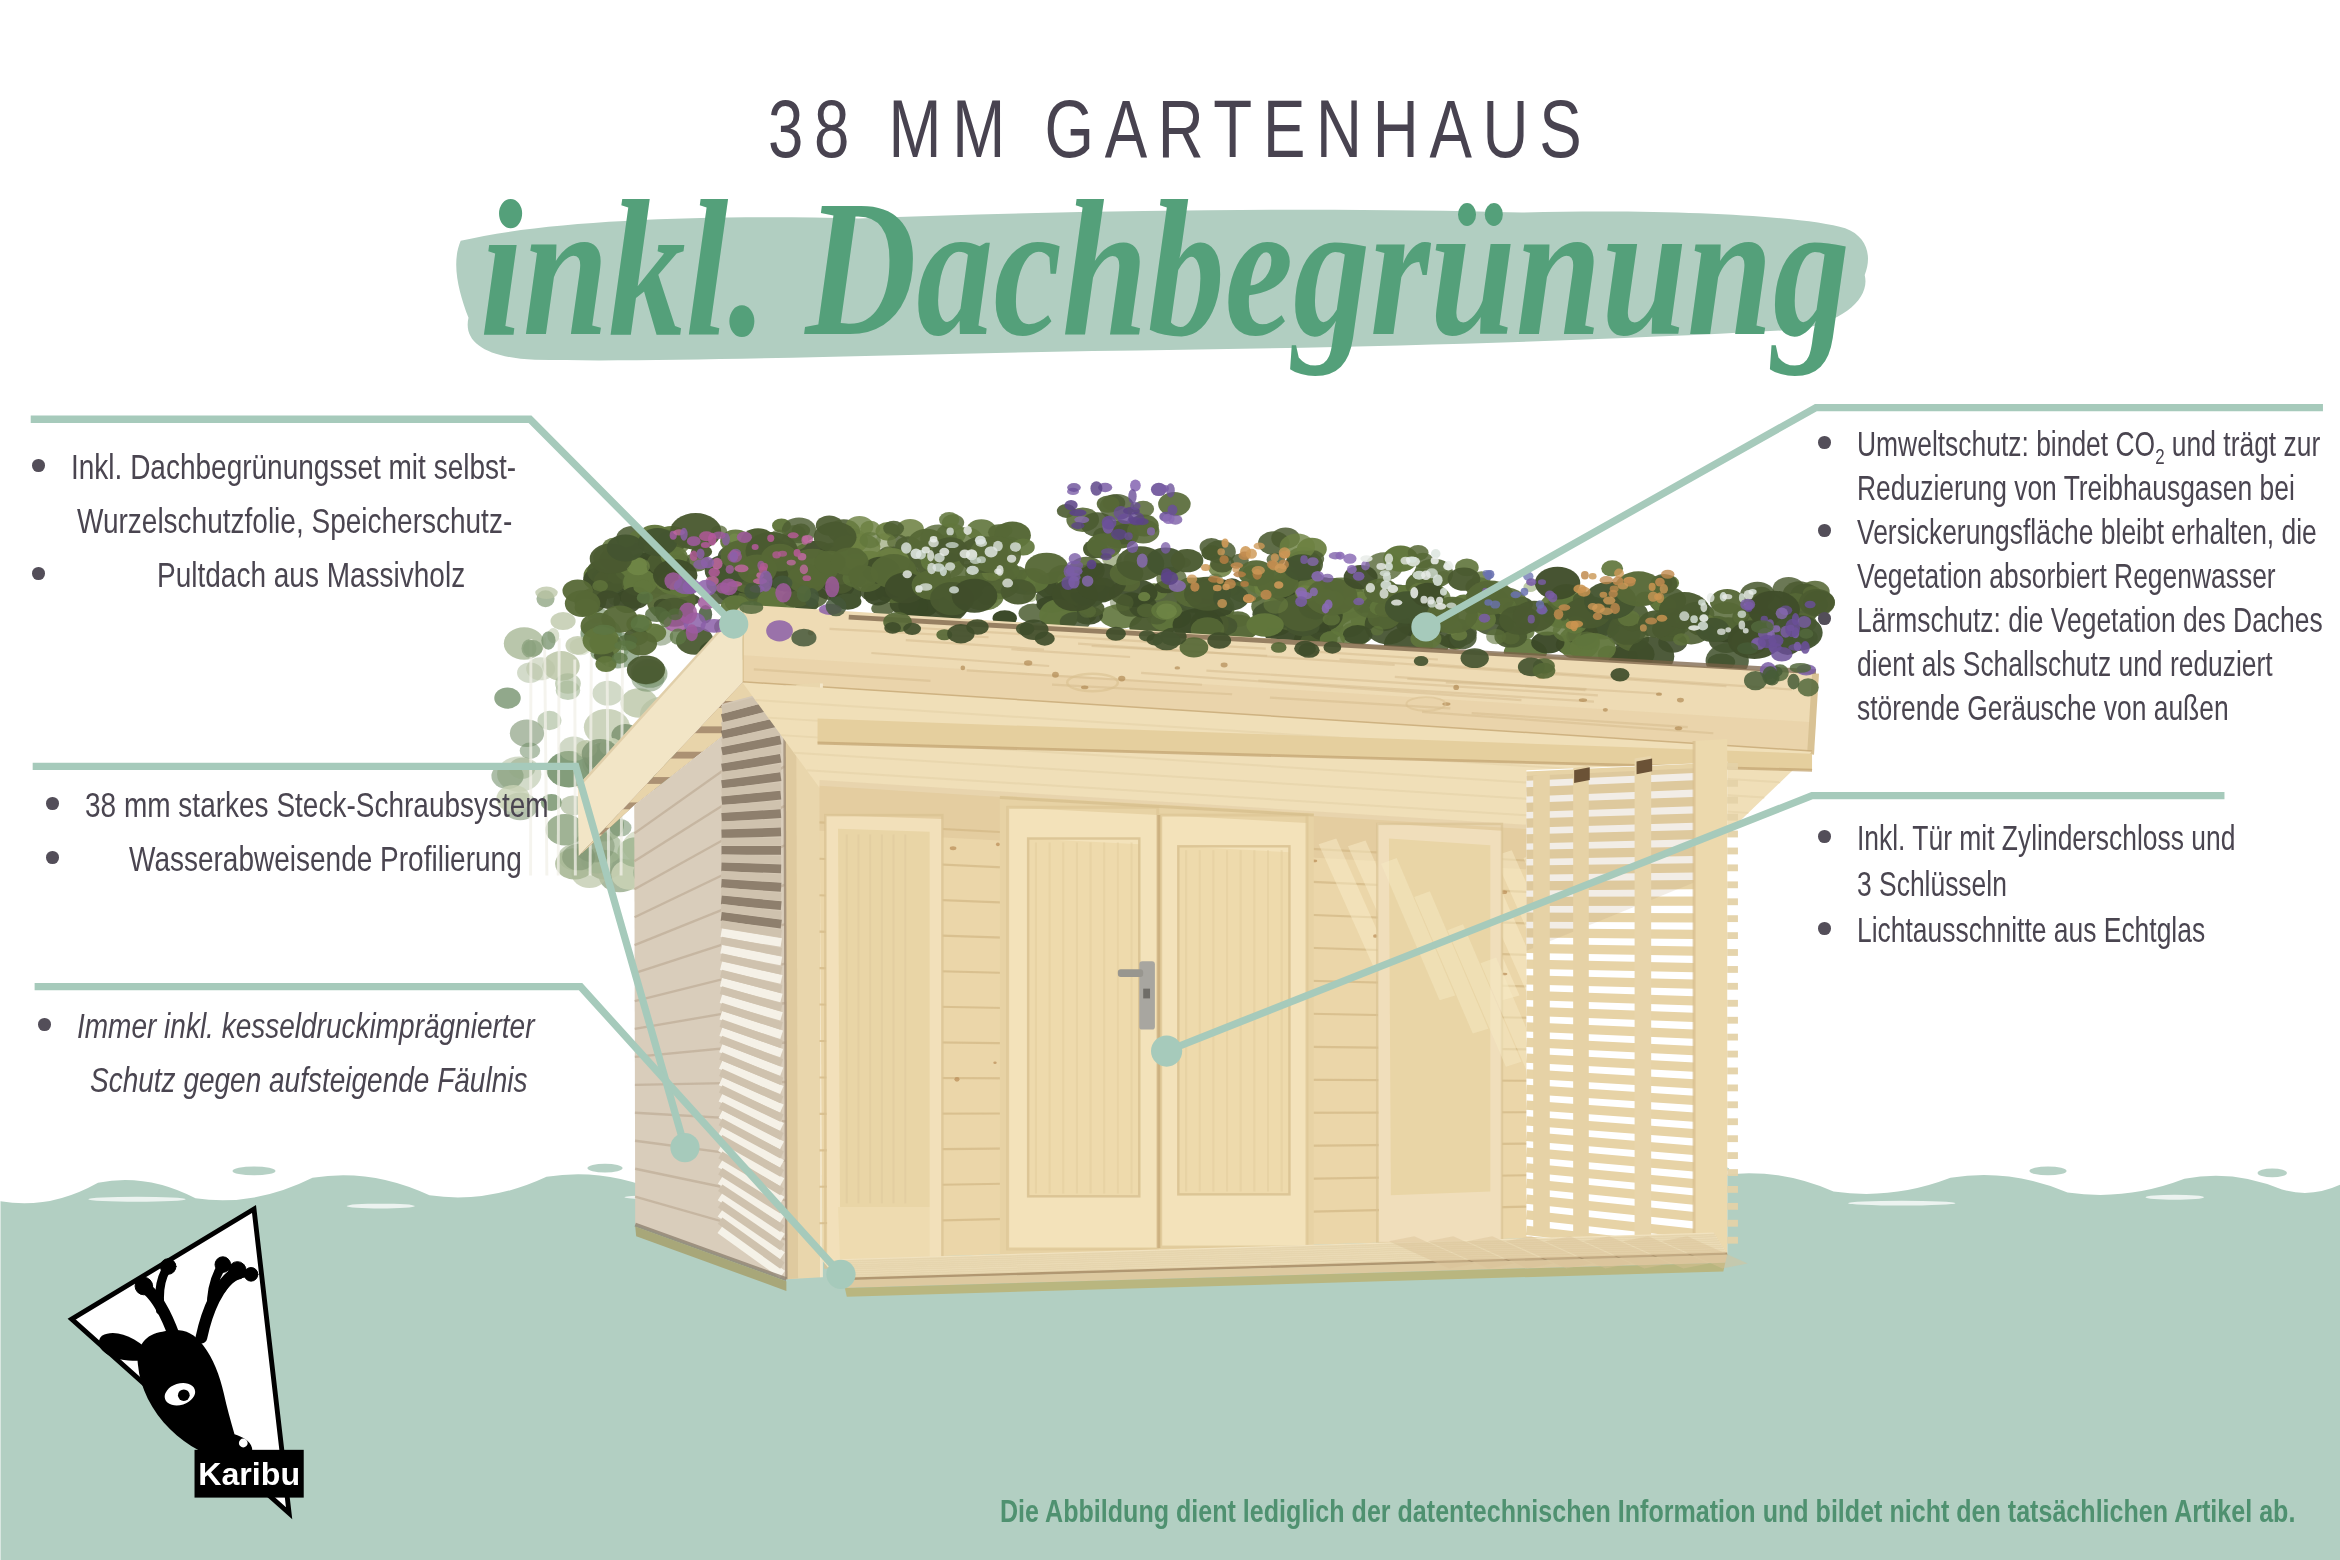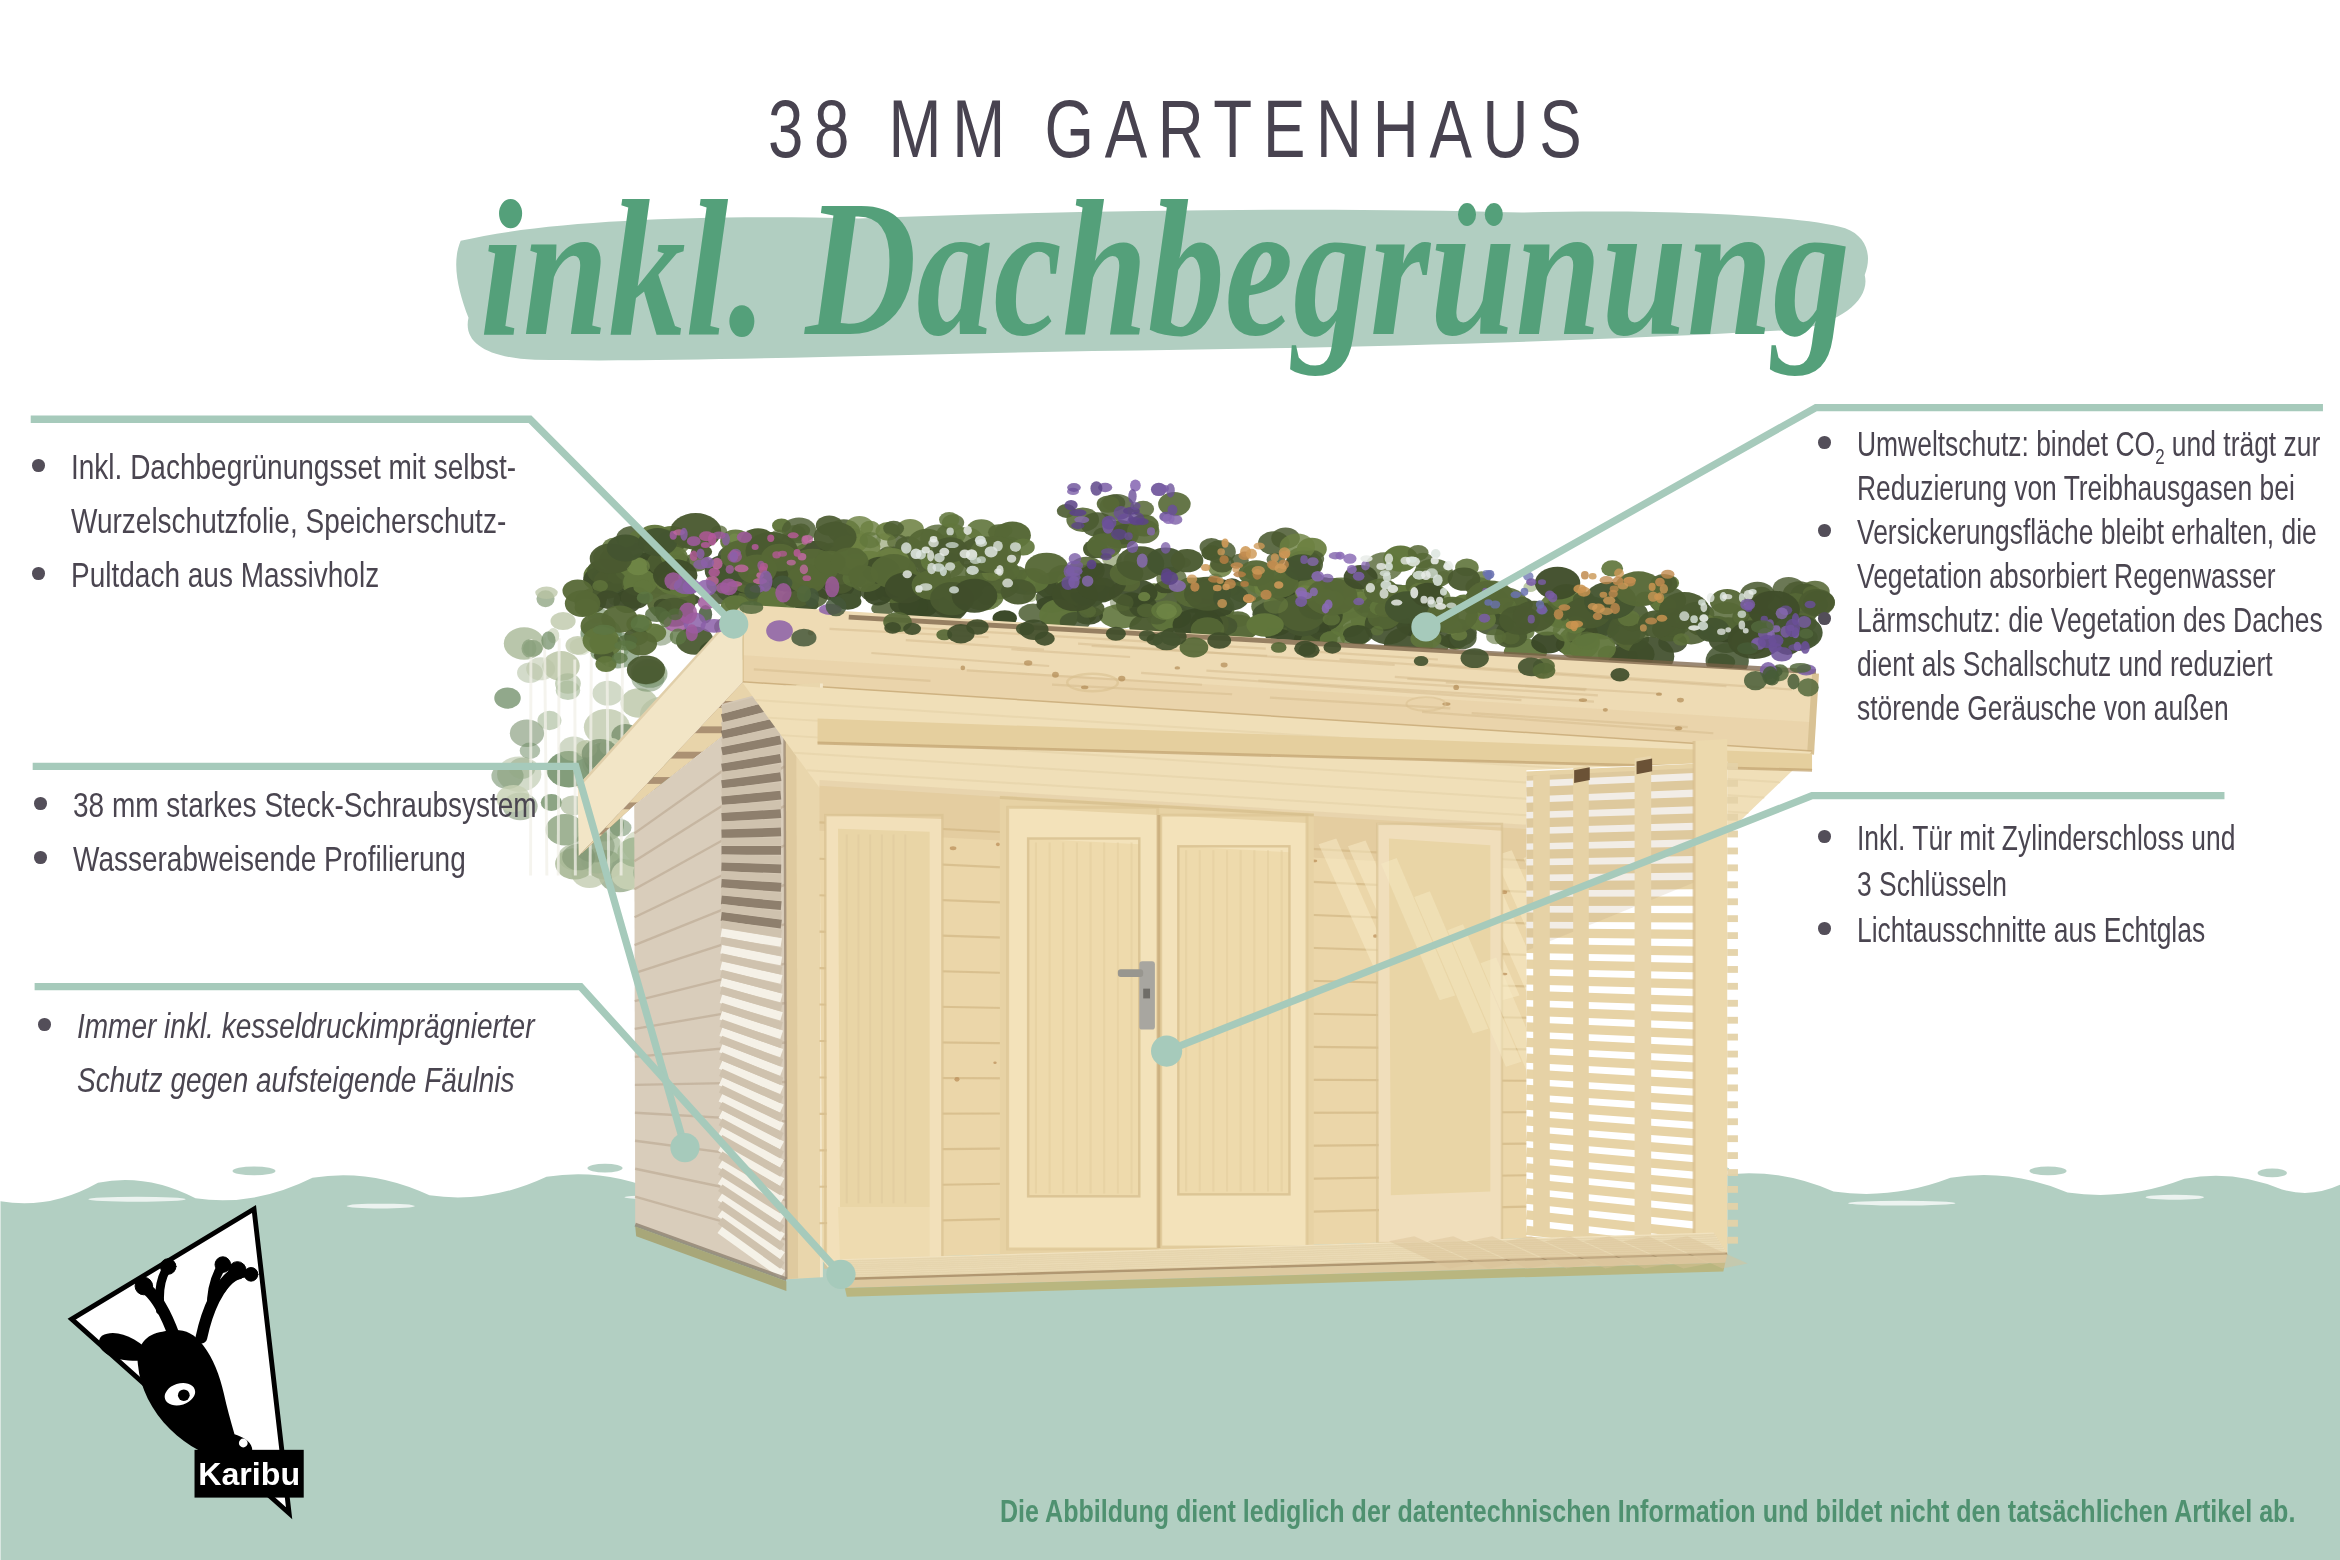--- a/index.html
+++ b/index.html
@@ -12,24 +12,24 @@
   #script{position:absolute;left:480px;top:171px;line-height:195px;
           font-family:"Liberation Serif", serif;font-style:italic;font-weight:bold;
           font-size:195px;color:#54a07a;white-space:nowrap;
           transform:scaleX(0.79);transform-origin:0 0;}
   .blk{position:absolute;color:#4a4550;}
   .blk ul{margin:0;padding:0;list-style:none;}
   .blk li{position:relative;margin:0;padding-left:39px;}
   .blk li .t{display:inline-block;white-space:nowrap;transform:scaleX(0.80);transform-origin:0 50%;}
   #rb1 li .t,#rb2 li .t{transform:scaleX(0.755);}
   .blk li.b:before{content:"";position:absolute;left:0;width:12.7px;height:12.7px;border-radius:50%;background:#534e59;}
-  #lb1,#lb2,#lb3{font-size:35px;line-height:54px;}
+  #lb1,#lb2,#lb3{font-size:35px;line-height:54px;text-align:center;}
   #lb1 li.b:before,#lb2 li.b:before,#lb3 li.b:before{top:19px;}
   #lb1{left:32px;top:440px;}
-  #lb2{left:34px;top:778px;}
+  #lb2{left:46px;top:778px;}
   #lb3{left:38px;top:999px;font-style:italic;}
   #rb1,#rb2{font-size:35px;}
   #rb1{left:1818px;top:422px;line-height:44px;}
   #rb1 li.b:before{top:14px;}
   #rb2{left:1818px;top:815px;line-height:46px;}
   #rb2 li.b:before{top:15px;}
   sub{font-size:22.4px;line-height:0;}
   #disc{position:absolute;left:1000px;top:1496px;line-height:31px;
         font-size:31px;font-weight:bold;color:#4f9170;white-space:nowrap;
         transform:scaleX(0.809);transform-origin:0 0;}

